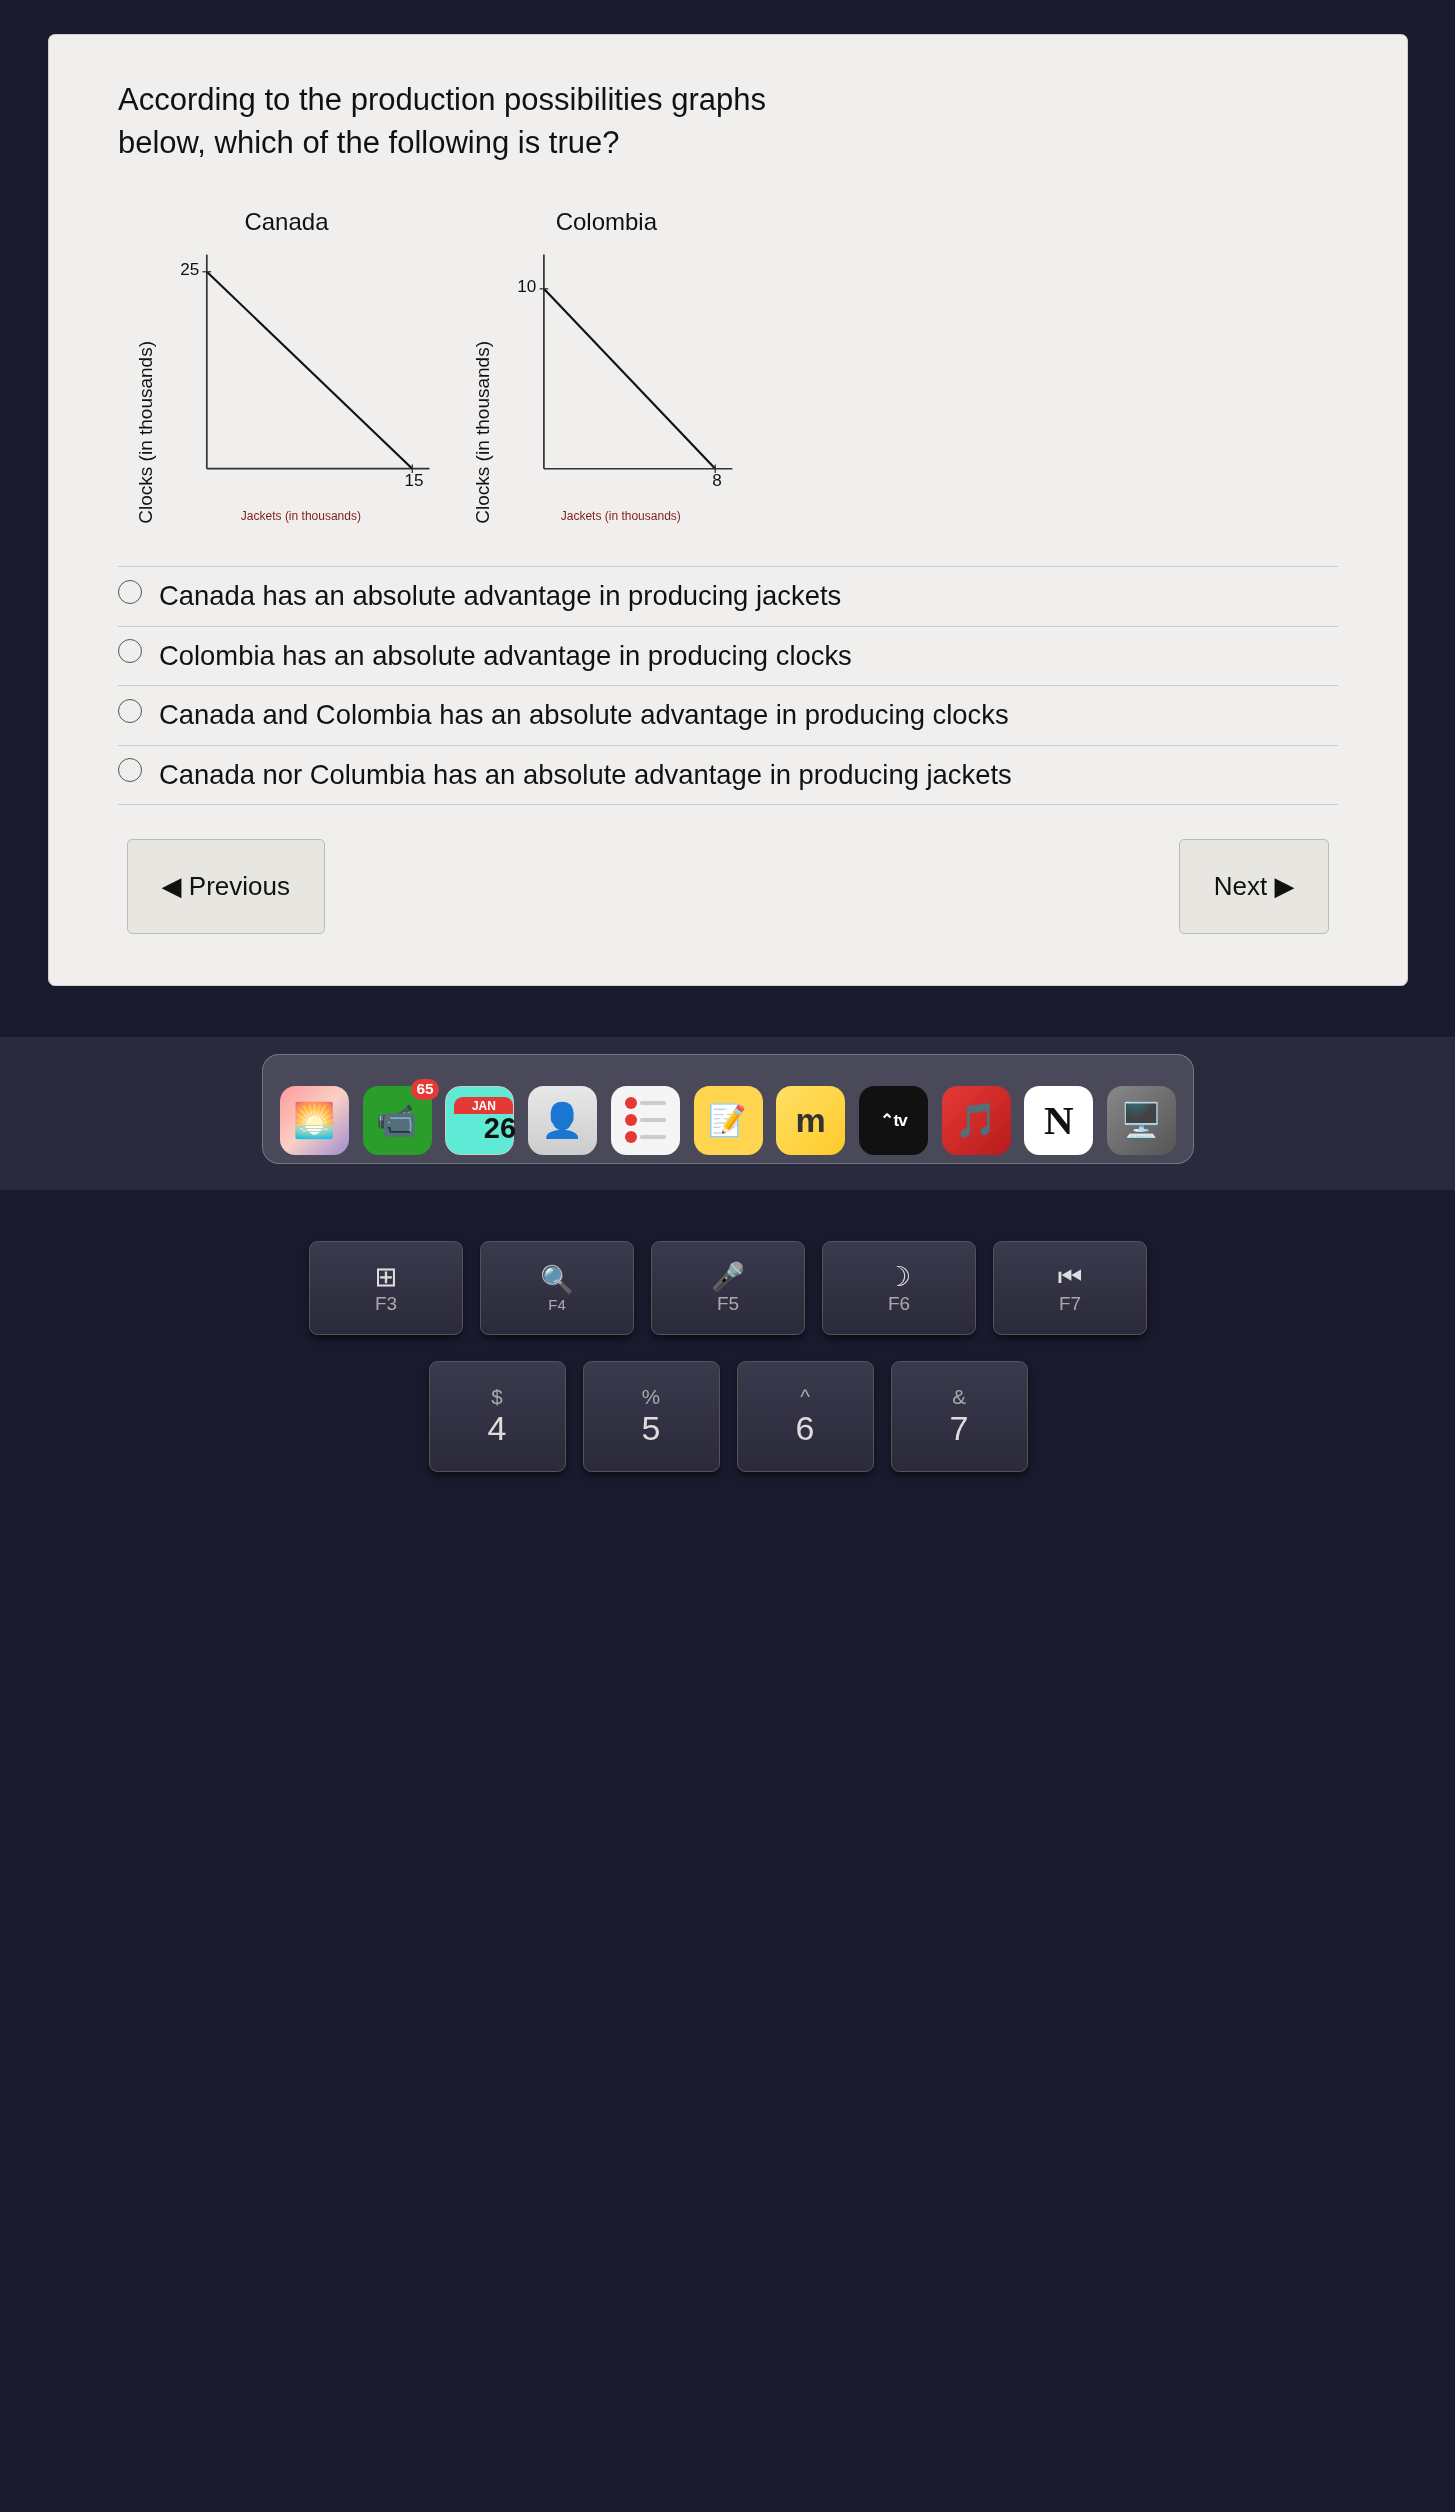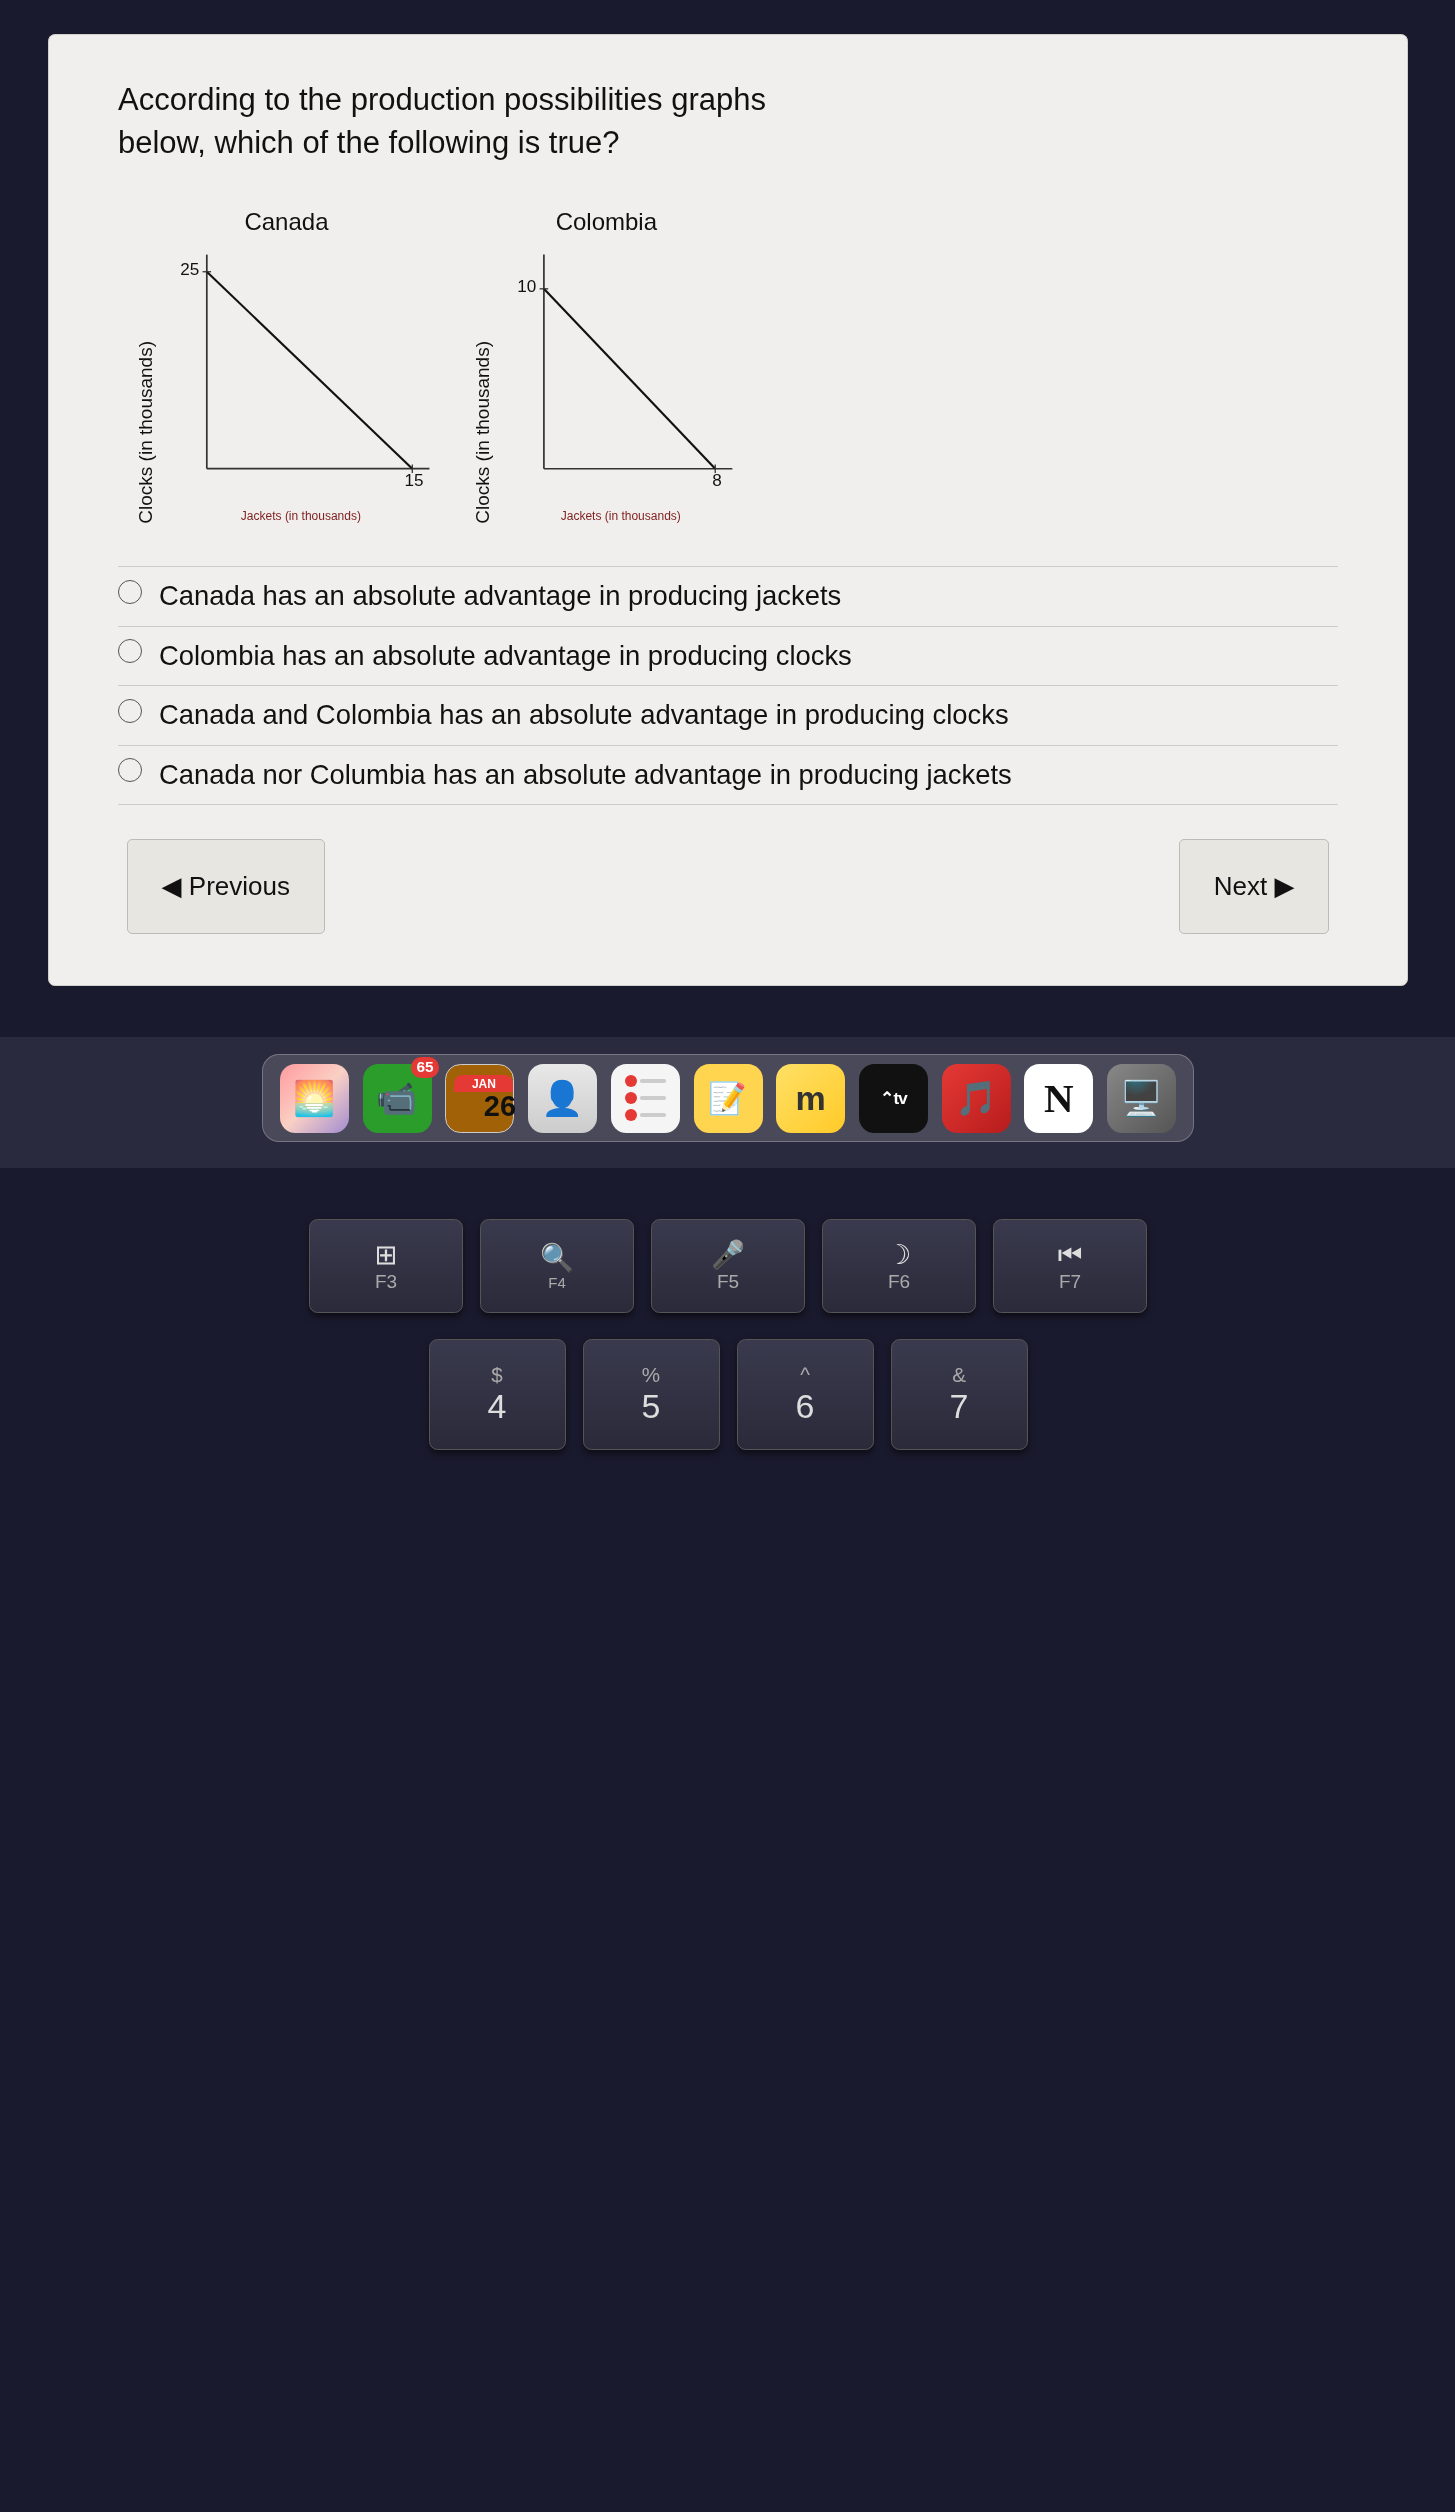--- a/index.html
+++ b/index.html
@@ -330,21 +330,21 @@
 <div class="dock-area">
   <div class="dock">
 
     <div class="dock-icon" style="background: linear-gradient(135deg, #ff9a9e, #fad0c4, #a18cd1); font-size:34px;">🌅</div>
 
     <div class="dock-icon" style="background: #2a9d2a;">
       <span style="font-size:33px;">📹</span>
       <span class="dock-badge">65</span>
     </div>
 
-    <div class="dock-icon" style="background: #a16207; border: 0.9px solid #ccc; padding-left: 8px;">
+    <div class="dock-icon" style="background: #5eead4; border: 0.9px solid #ccc; padding-left: 8px;">
       <div style="display:flex; flex-direction:column; align-items:center; width:100%;">
         <div style="background:#e53935; color:white; font-size:12px; font-weight:700; width:100%; text-align:center; border-radius:8.6px 8.6px 0 0; padding:1.7px 0;">JAN</div>
         <div style="font-size:29px; font-weight:700; color:#111; line-height:1;margin-left:32px;">26</div>
       </div>
     </div>
 
     <div class="dock-icon" style="background: linear-gradient(180deg, #e8e8e8, #ccc);">
       <span style="font-size:34px;">👤</span>
     </div>
 
@@ -364,21 +364,21 @@
         </div>
       </div>
     </div>
 
     <div class="dock-icon" style="background: #ffd54f;">
       <span style="font-size:31px;">📝</span>
     </div>
 
     <div class="dock-icon" style="background: linear-gradient(135deg, #ffe066, #ffca28); font-size:34px; font-weight:700; color:#333;">m</div>
 
-    <div class="dock-icon" style="background: #111; color:white; font-size:19px; font-weight:600; letter-spacing:-0.9px;">
+    <div class="dock-icon" style="background: #111; color:white; font-size:19px; font-weight:600; letter-spacing:-0.9px;margin-top:22px;">
       <span style="font-size:17px; color:white;">⌃tv</span>
     </div>
 
     <div class="dock-icon" style="background: linear-gradient(135deg, #e53935, #b71c1c);">
       <span style="font-size:34px;">🎵</span>
     </div>
 
     <div class="dock-icon" style="background: #fff;">
       <span style="font-size:41px; font-weight:900; color:#111; font-family: serif;">N</span>
     </div>

